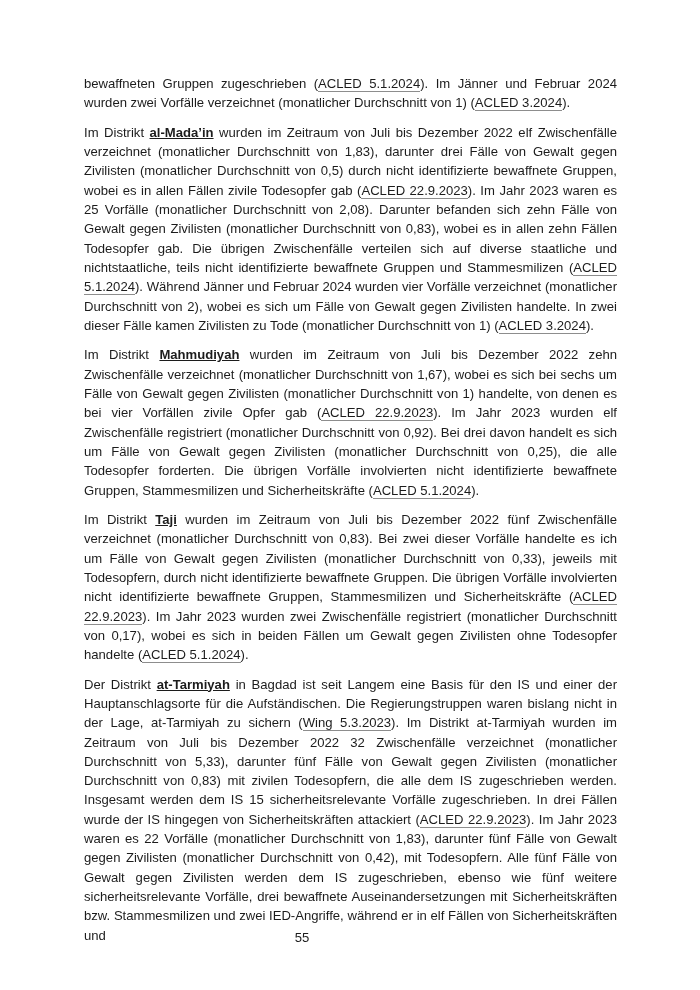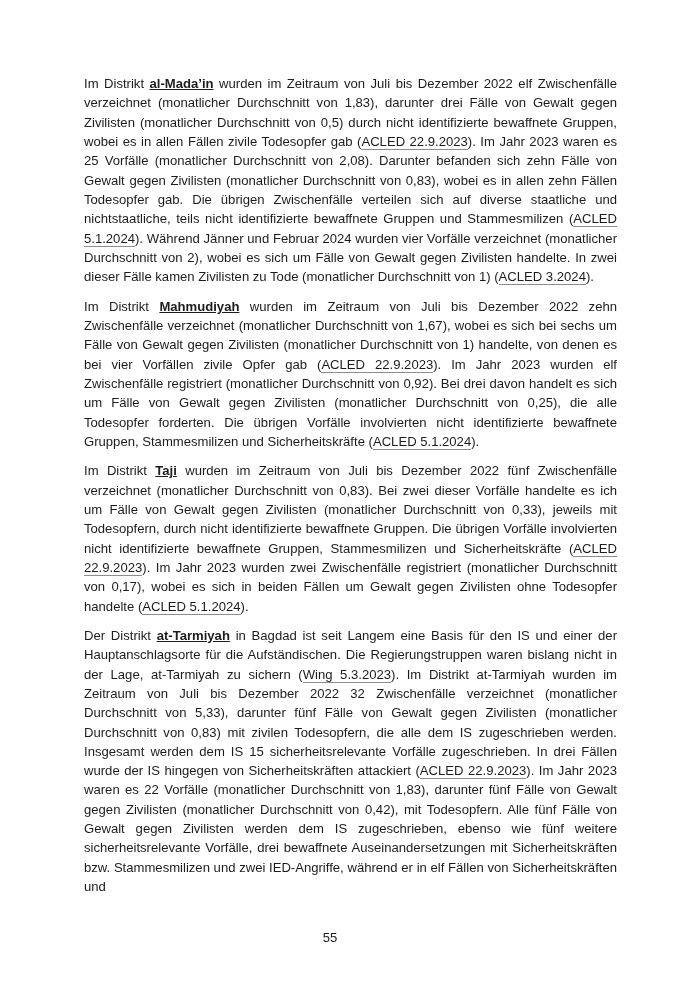--- a/index.html
+++ b/index.html
@@ -43,27 +43,27 @@
   }
   .page-footer {
     position: absolute;
     left: 0;
     top: 928px;
     width: 604px;
     text-align: center;
     font-size: 13.1px;
     line-height: 19px;
     color: #1c1c1c;
-    margin-left: 28px;
   }
 </style>
 </head>
 <body>
 
 <main class="text-block">
+    <p class="para"><span>bewaffneten Gruppen zugeschrieben (</span><a class="doc-link" href="#">ACLED 5.1.2024</a><span>). Im Jänner und Februar 2024 wurden zwei Vorfälle verzeichnet (monatlicher Durchschnitt von 1) (</span><a class="doc-link" href="#">ACLED 3.2024</a><span>).</span></p>
     <p class="para"><span>Im Distrikt </span><strong class="district">al-Mada’in</strong><span> wurden im Zeitraum von Juli bis Dezember 2022 elf Zwischenfälle verzeichnet (monatlicher Durchschnitt von 1,83), darunter drei Fälle von Gewalt gegen Zivilisten (monatlicher Durchschnitt von 0,5) durch nicht identifizierte bewaffnete Gruppen, wobei es in allen Fällen zivile Todesopfer gab (</span><a class="doc-link" href="#">ACLED 22.9.2023</a><span>). Im Jahr 2023 waren es 25 Vorfälle (monatlicher Durchschnitt von 2,08). Darunter befanden sich zehn Fälle von Gewalt gegen Zivilisten (monatlicher Durchschnitt von 0,83), wobei es in allen zehn Fällen Todesopfer gab. Die übrigen Zwischenfälle verteilen sich auf diverse staatliche und nichtstaatliche, teils nicht identifizierte bewaffnete Gruppen und Stammesmilizen (</span><a class="doc-link" href="#">ACLED 5.1.2024</a><span>). Während Jänner und Februar 2024 wurden vier Vorfälle verzeichnet (monatlicher Durchschnitt von 2), wobei es sich um Fälle von Gewalt gegen Zivilisten handelte. In zwei dieser Fälle kamen Zivilisten zu Tode (monatlicher Durchschnitt von 1) (</span><a class="doc-link" href="#">ACLED 3.2024</a><span>).</span></p>
     <p class="para"><span>Im Distrikt </span><strong class="district">Mahmudiyah</strong><span> wurden im Zeitraum von Juli bis Dezember 2022 zehn Zwischenfälle verzeichnet (monatlicher Durchschnitt von 1,67), wobei es sich bei sechs um Fälle von Gewalt gegen Zivilisten (monatlicher Durchschnitt von 1) handelte, von denen es bei vier Vorfällen zivile Opfer gab (</span><a class="doc-link" href="#">ACLED 22.9.2023</a><span>). Im Jahr 2023 wurden elf Zwischenfälle registriert (monatlicher Durchschnitt von 0,92). Bei drei davon handelt es sich um Fälle von Gewalt gegen Zivilisten (monatlicher Durchschnitt von 0,25), die alle Todesopfer forderten. Die übrigen Vorfälle involvierten nicht identifizierte bewaffnete Gruppen, Stammesmilizen und Sicherheitskräfte (</span><a class="doc-link" href="#">ACLED 5.1.2024</a><span>).</span></p>
     <p class="para"><span>Im Distrikt </span><strong class="district">Taji</strong><span> wurden im Zeitraum von Juli bis Dezember 2022 fünf Zwischenfälle verzeichnet (monatlicher Durchschnitt von 0,83). Bei zwei dieser Vorfälle handelte es ich um Fälle von Gewalt gegen Zivilisten (monatlicher Durchschnitt von 0,33), jeweils mit Todesopfern, durch nicht identifizierte bewaffnete Gruppen. Die übrigen Vorfälle involvierten nicht identifizierte bewaffnete Gruppen, Stammesmilizen und Sicherheitskräfte (</span><a class="doc-link" href="#">ACLED 22.9.2023</a><span>). Im Jahr 2023 wurden zwei Zwischenfälle registriert (monatlicher Durchschnitt von 0,17), wobei es sich in beiden Fällen um Gewalt gegen Zivilisten ohne Todesopfer handelte (</span><a class="doc-link" href="#">ACLED 5.1.2024</a><span>).</span></p>
     <p class="para continues"><span>Der Distrikt </span><strong class="district">at-Tarmiyah</strong><span> in Bagdad ist seit Langem eine Basis für den IS und einer der Hauptanschlagsorte für die Aufständischen. Die Regierungstruppen waren bislang nicht in der Lage, at-Tarmiyah zu sichern (</span><a class="doc-link" href="#">Wing 5.3.2023</a><span>). Im Distrikt at-Tarmiyah wurden im Zeitraum von Juli bis Dezember 2022 32 Zwischenfälle verzeichnet (monatlicher Durchschnitt von 5,33), darunter fünf Fälle von Gewalt gegen Zivilisten (monatlicher Durchschnitt von 0,83) mit zivilen Todesopfern, die alle dem IS zugeschrieben werden. Insgesamt werden dem IS 15 sicherheitsrelevante Vorfälle zugeschrieben. In drei Fällen wurde der IS hingegen von Sicherheitskräften attackiert (</span><a class="doc-link" href="#">ACLED 22.9.2023</a><span>). Im Jahr 2023 waren es 22 Vorfälle (monatlicher Durchschnitt von 1,83), darunter fünf Fälle von Gewalt gegen Zivilisten (monatlicher Durchschnitt von 0,42), mit Todesopfern. Alle fünf Fälle von Gewalt gegen Zivilisten werden dem IS zugeschrieben, ebenso wie fünf weitere sicherheitsrelevante Vorfälle, drei bewaffnete Auseinandersetzungen mit Sicherheitskräften bzw. Stammesmilizen und zwei IED-Angriffe, während er in elf Fällen von Sicherheitskräften und</span></p>
   </main>
 
 <footer class="page-footer">
   <span>55</span>
 </footer>
 

